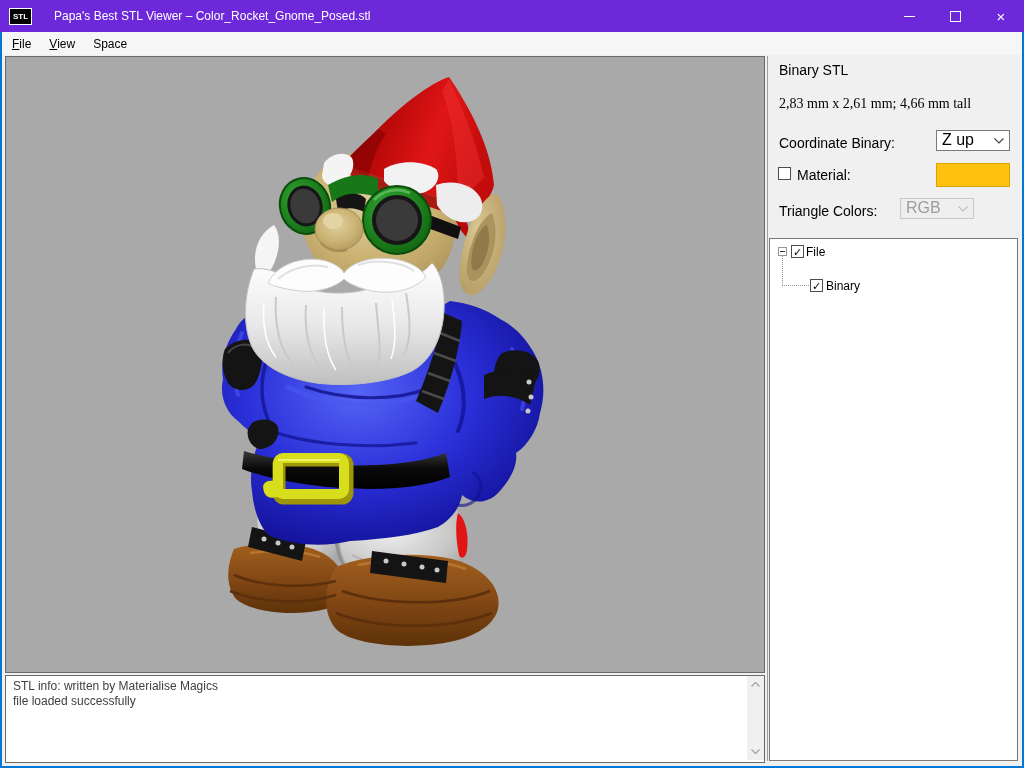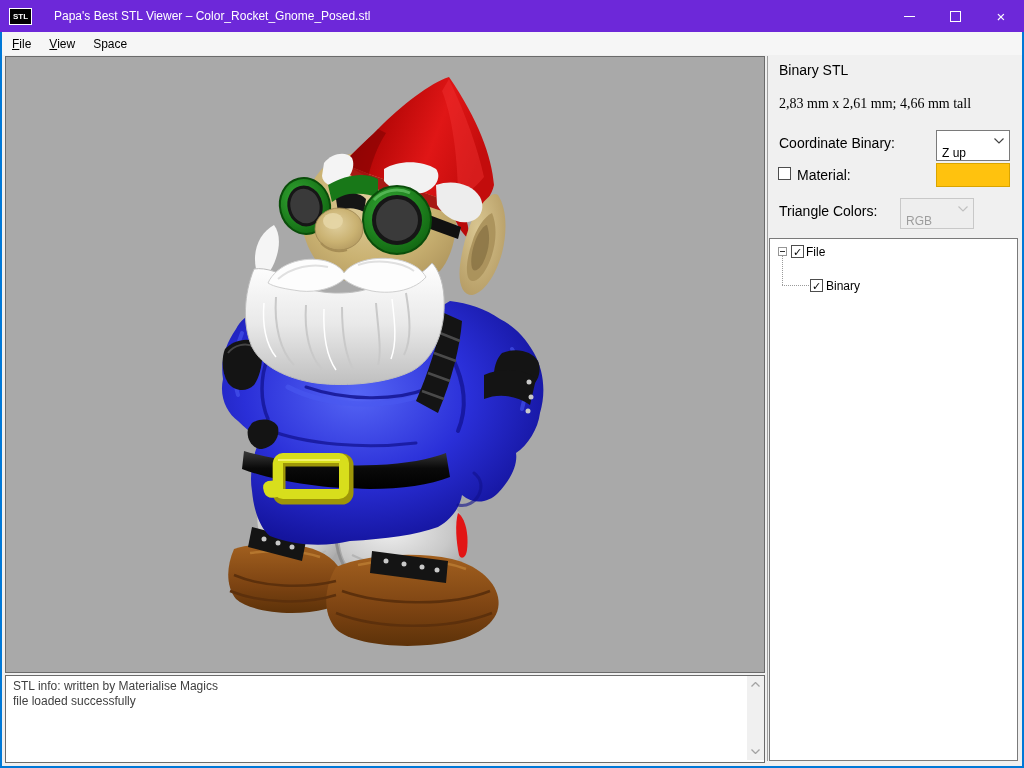--- a/index.html
+++ b/index.html
@@ -29,22 +29,22 @@
   
   .statusbox{position:absolute;left:5px;top:675px;width:758px;height:86px;background:#fff;border:1px solid #6b6b6b;z-index:1;}
   .statustext{position:absolute;left:7px;top:3px;font-size:12px;line-height:15px;color:#404040;}
   .vscroll{position:absolute;right:0;top:0;width:17px;height:84px;background:#f0f0f0;}
   .scrollbtn{position:absolute;left:0;width:17px;height:17px;display:flex;align-items:center;justify-content:center;}
   .scrollbtn.up{top:0;} .scrollbtn.down{bottom:0;}
 
   
   .sidebar-sep{position:absolute;left:767px;top:56px;width:1px;height:705px;background:#9f9f9f;z-index:1;}
   .sb-label{position:absolute;font-size:14px;color:#000;z-index:2;white-space:nowrap;}
-  .combo{position:absolute;width:74px;height:31px;background:#fff;border:1px solid #7a7a7a;z-index:2;
-         font-size:12px;color:#000;display:flex;align-items:flex-end;padding-left:5px;box-sizing:border-box;}
+  .combo{position:absolute;width:74px;height:21px;background:#fff;border:1px solid #7a7a7a;z-index:2;
+         font-size:16px;color:#000;display:flex;align-items:flex-start;padding-left:5px;box-sizing:border-box;}
   .combo .chev{position:absolute;right:5px;top:7px;}
   .combo.disabled{background:#eeeeee;border-color:#c8c8c8;color:#9d9d9d;}
   .swatch{position:absolute;width:74px;height:24px;border:1px solid #d9a400;box-sizing:border-box;z-index:2;}
   .checkbox{position:absolute;width:13px;height:13px;background:#fff;border:1px solid #4d4d4d;box-sizing:border-box;z-index:2;
             font-size:11px;line-height:11px;text-align:center;color:#000;}
   .treebox{position:absolute;left:769px;top:238px;width:247px;height:521px;background:#fff;border:1px solid #7a7a7a;z-index:2;}
   .expander{position:absolute;left:8px;top:8px;width:9px;height:9px;border:1px solid #969696;background:#fff;box-sizing:border-box;}
   .expander::after{content:"";position:absolute;left:1px;top:3px;width:5px;height:1px;background:#333;}
   .tree-check{position:absolute;width:13px;height:13px;border:1px solid #4d4d4d;background:#fff;box-sizing:border-box;
               font-size:11px;line-height:12px;text-align:center;color:#000;}

